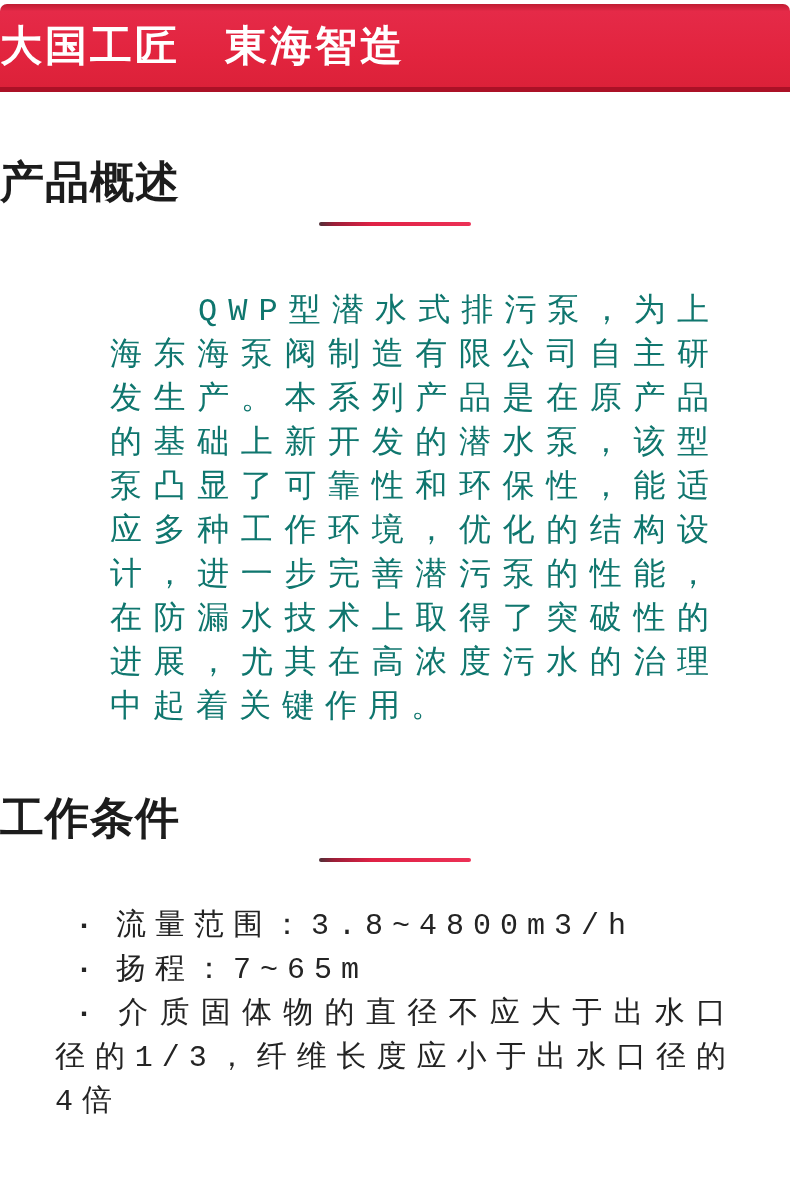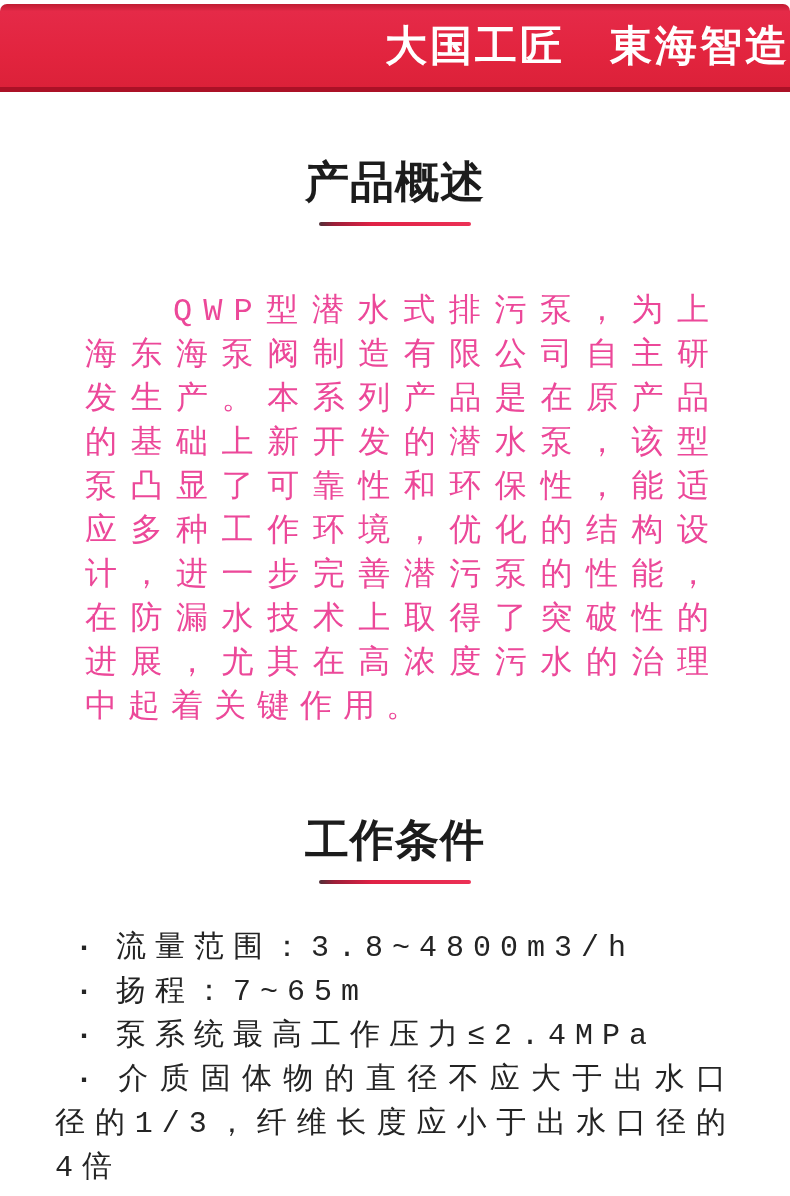--- a/index.html
+++ b/index.html
@@ -18,60 +18,60 @@
 
   
   .banner {
     margin: 4px 0 0 0;
     height: 88px;
     background: linear-gradient(180deg, #bf1c32 0%, #e52a48 9%, #e2243e 62%, #dc2139 100%);
     border-bottom: 5px solid #ab1126;
     border-radius: 7px 7px 0 0;
     display: flex;
     align-items: center;
-    justify-content: flex-end;
+    justify-content: flex-start;
   }
   .banner-title {
     color: #ffffff;
     font-size: 42px;
     font-weight: bold;
     letter-spacing: 3px;
     line-height: 1;
   }
 
   
   .section-title {
     margin: 66px 0 0 0;
-    text-align: center;
+    text-align: left;
     font-size: 44px;
     line-height: 48px;
     font-weight: bold;
     color: #1c1c1c;
     letter-spacing: 1px;
   }
-  .section-title.second { margin-top: 86px; }
+  .section-title.second { margin-top: 64px; }
   .title-underline {
     width: 152px;
     height: 4px;
     margin: 16px auto 0 auto;
     border-radius: 2px;
     background: linear-gradient(90deg, #4f3038 0%, #9c1e38 10%, #df2145 35%, #ec3156 100%);
   }
 
   
   .overview-paragraph {
-    margin: 64px 70px 0 85px;
+    margin: 64px 70px 0 110px;
     font-family: "Liberation Mono", "DejaVu Sans Mono", monospace;
     font-size: 32px;
     line-height: 44px;
     letter-spacing: 11px;
     text-align: justify;
     text-indent: 88px;
     word-break: break-all;
-    color: #ec4899;
+    color: #0f766e;
   }
 
   
   .conditions-list {
     margin: 42px 55px 0 55px;
     padding: 0;
     list-style: none;
     font-family: "Liberation Mono", "DejaVu Sans Mono", monospace;
     font-size: 30px;
     line-height: 44px;
@@ -106,19 +106,16 @@
   <div class="title-underline"></div>
 
   <ul class="conditions-list">
     <li>
       <span class="bullet">·</span><span>流量范围：3.8~4800m3/h</span>
     </li>
     <li>
       <span class="bullet">·</span><span>扬程：7~65m</span>
     </li>
     <li>
-      <span class="bullet">·</span><span>泵系统最高工作压力≤2.4MPa</span>
-    </li>
-    <li>
       <span class="bullet">·</span><span>介质固体物的直径不应大于出水口径的1/3，纤维长度应小于出水口径的4倍</span>
     </li>
   </ul>
 </div>
 
 </body></html>

